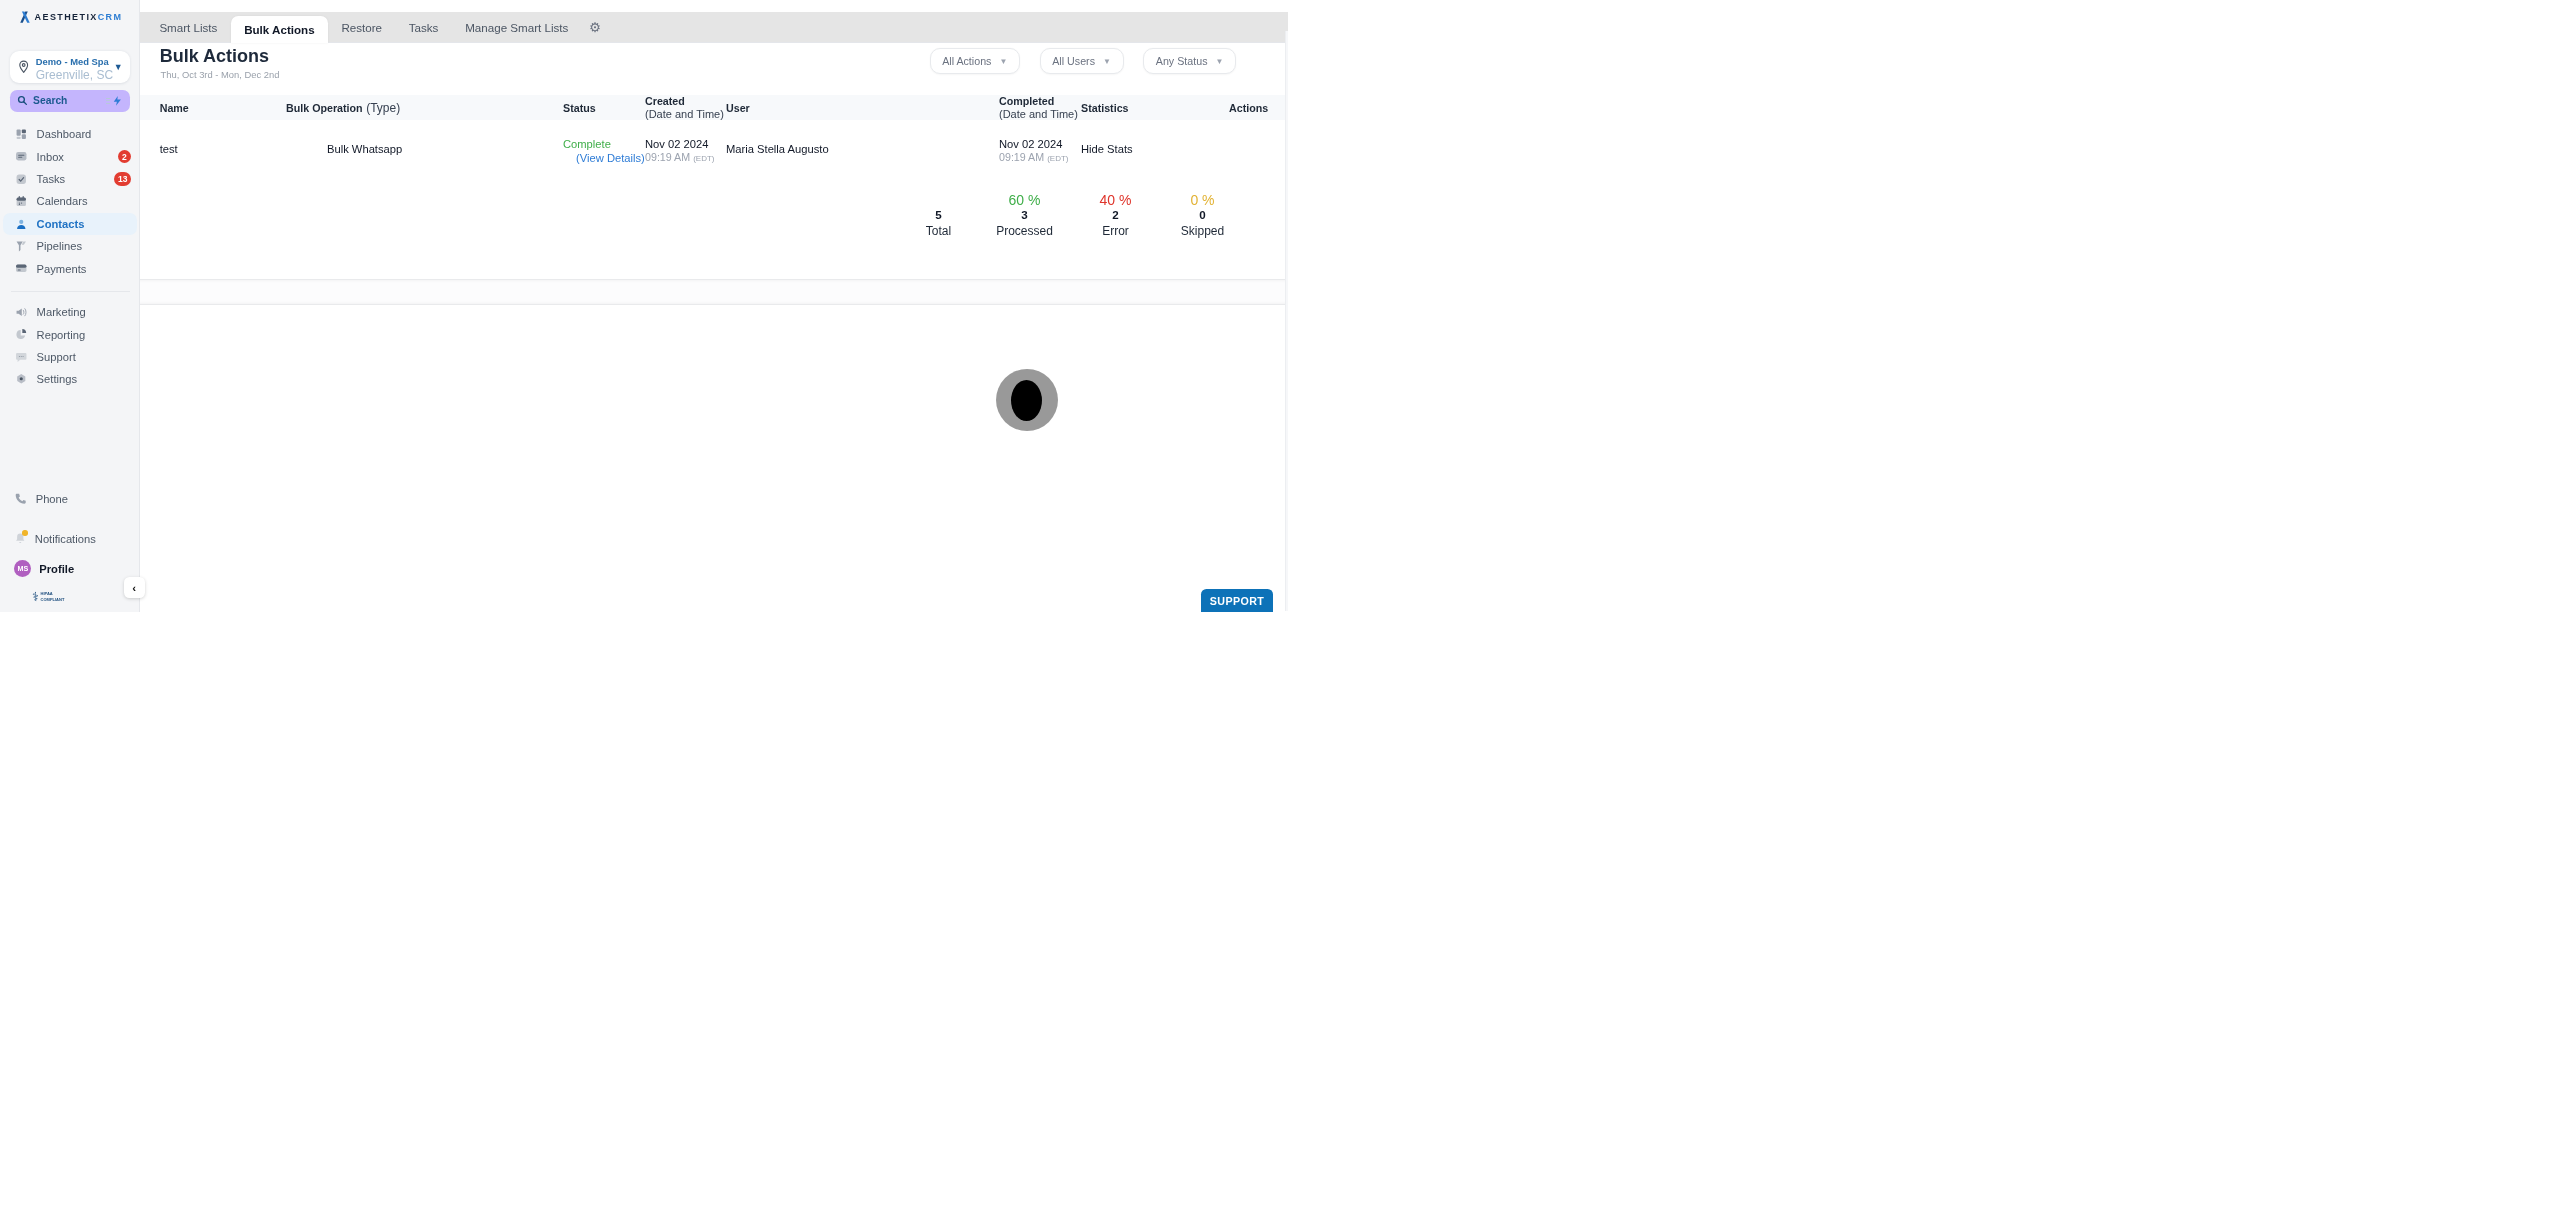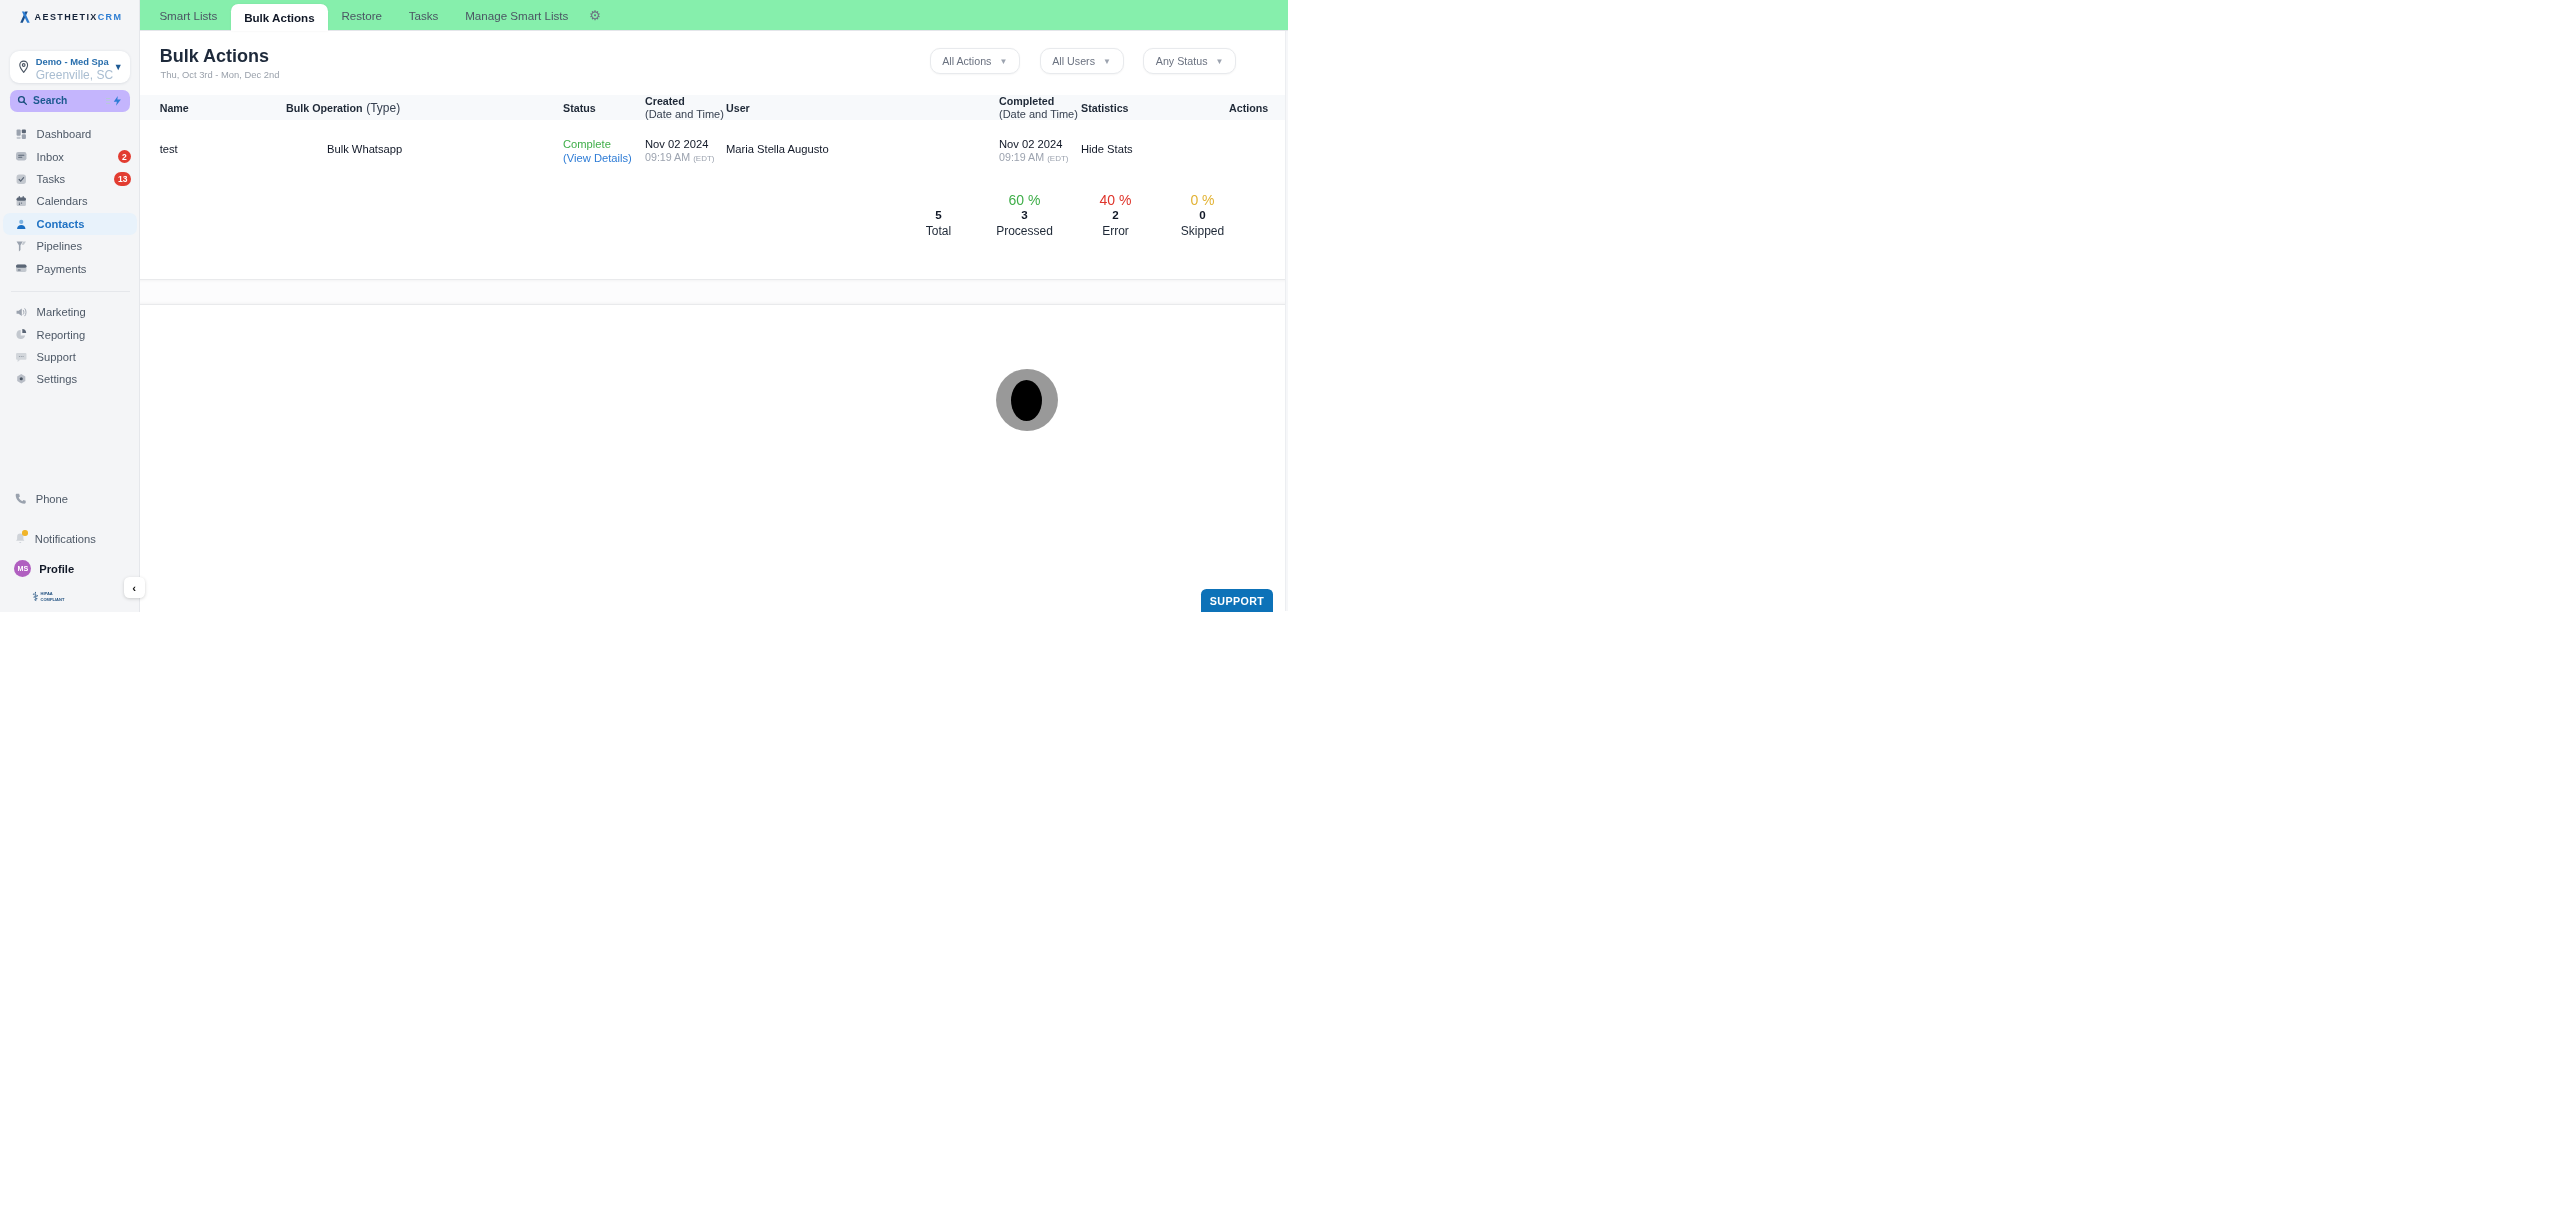--- a/index.html
+++ b/index.html
@@ -1,21 +1,21 @@
 <!DOCTYPE html>
 <html style="font-size:14.3px"><head>
 <meta charset="utf-8">
 <style>
   * { margin:0; padding:0; box-sizing:border-box; }
   html,body { width:1288px; height:612px; overflow:hidden; }
   body { font-family:"Liberation Sans", sans-serif; background:#ffffff; position:relative; }
   .app { position:relative; width:1288px; height:612px; background:#fff; }
 
   
-  .topnav { position:absolute; left:0; top:0; width:1288px; height:31px; background:#86efac; border-bottom:0.9px solid #e4e6ea; z-index:3; }
+  .topnav { position:absolute; left:0; top:12px; width:1288px; height:31px; background:#e5e5e5; border-bottom:0.9px solid #e4e6ea; z-index:3; }
   .tabs { position:absolute; left:146px; top:0; height:31px; display:flex; align-items:stretch; }
   .tab { display:flex; align-items:center; padding:0 13.4px; font-size:11.6px; color:#4b5563; cursor:pointer; }
   .tab.active { background:#ffffff; border-radius:7.2px 7.2px 0 0; margin-top:3.6px; font-weight:bold; color:#111827; box-shadow:0 0 2.7px rgba(0,0,0,0.06); }
   .tab-gear { display:flex; align-items:center; padding:0 7.2px; color:#6b7280; font-size:13.4px; cursor:pointer; }
 
   
   .sidebar { position:absolute; left:0; top:0; width:140px; height:612px; background:#f4f5f7; border-right:0.9px solid #e5e7eb; z-index:4; }
   .logo { position:absolute; left:0; top:6.3px; width:140px; height:21.5px; display:flex; align-items:center; justify-content:center; gap:3.6px; }
   .logo-text { font-size:9px; font-weight:bold; letter-spacing:1.4px; color:#16243a; }
   .logo-text .crm { color:#2d7dd2; }
@@ -65,21 +65,21 @@
 
   .thead { position:absolute; left:0; top:64px; width:1148px; height:25px; background:#f7f9fb; }
   .hcell { position:absolute; top:0; height:25px; display:flex; flex-direction:column; justify-content:center; font-size:10.7px; font-weight:bold; color:#1f2937; white-space:nowrap; }
   .hsub { font-size:11px; font-weight:normal; color:#374151; margin-top:0.9px; }
   .hsub-inline { font-size:12px; font-weight:normal; color:#374151; }
 
   .trow { position:absolute; left:0; top:89px; width:1148px; height:59px; background:#fff; }
   .cell { position:absolute; font-size:11.2px; color:#111827; white-space:nowrap; }
   .two-line { display:flex; flex-direction:column; line-height:1.25; }
   .status-complete { color:#3fae49; }
-  .view-details { color:#2e7cd6; cursor:pointer; }
+  .view-details { color:#2e7cd6; cursor:pointer;margin-left:13px; }
   .time-sub { color:#9ca3af; font-size:10.7px; }
   .tz { font-size:8px; color:#9ca3af; }
   .hide-stats { cursor:pointer; }
 
   .stats-zone { position:absolute; left:0; top:148px; width:1148px; height:100px; background:#fff; }
   .stat-col { position:absolute; top:13.4px; width:81px; text-align:center; z-index:6; }
   .stat-pct { font-size:14px; font-weight:normal; height:14.3px; }
   .stat-val { font-size:11.6px; font-weight:bold; color:#111827; margin-top:1.8px; }
   .stat-lbl { font-size:12px; color:#1f2937; margin-top:2.7px; }
 

